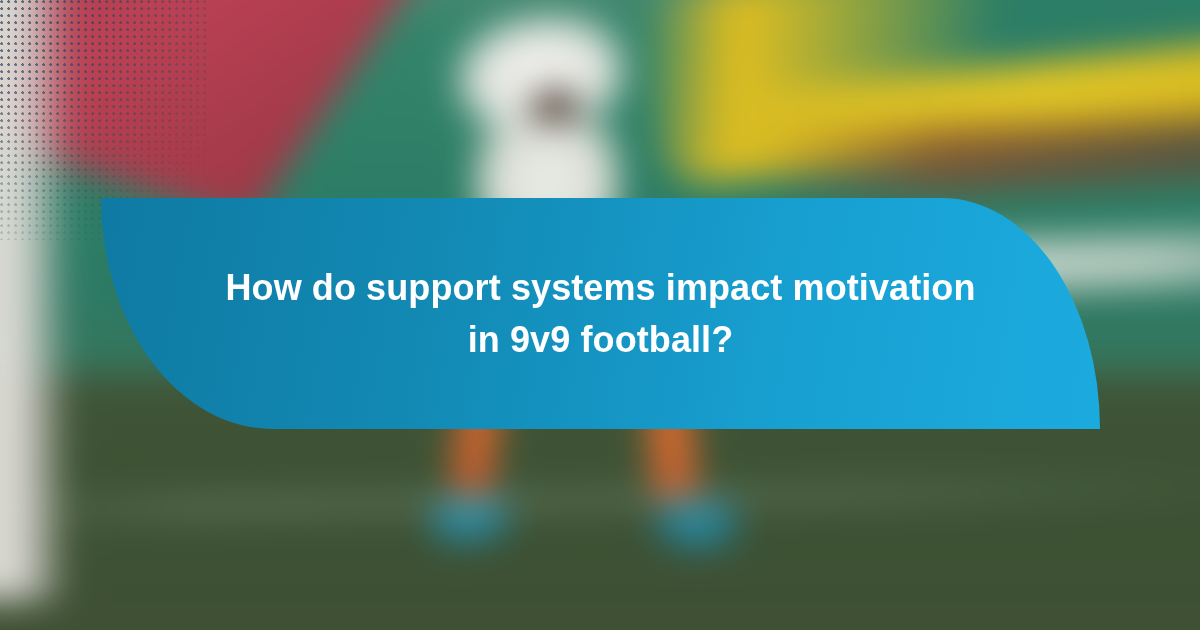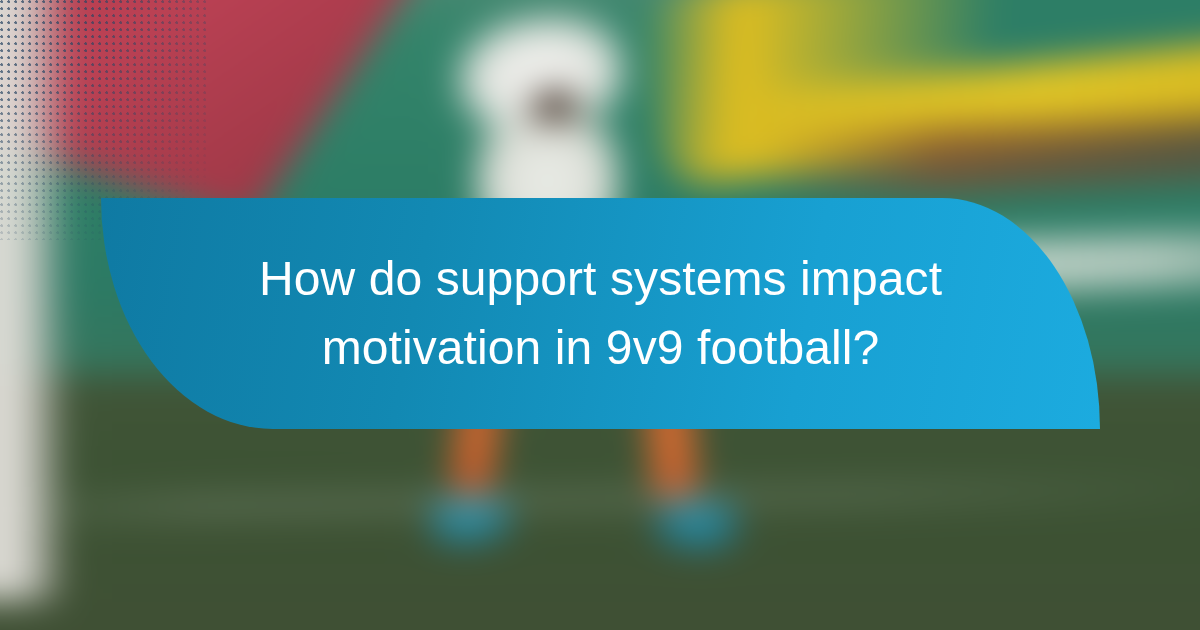--- a/index.html
+++ b/index.html
@@ -191,23 +191,23 @@
     height: 231px;
     background: linear-gradient(100deg, #0f7aa3 0%, #1289b3 32%, #18a0d2 70%, #1cabdf 100%);
     border-bottom-left-radius: 172px 231px;
     border-top-right-radius: 158px 231px;
     display: flex;
     align-items: center;
     justify-content: center;
   }
   .banner-title {
     color: #ffffff;
-    font-size: 48px;
+    font-size: 36px;
     line-height: 1.42;
-    font-weight: 400;
+    font-weight: 700;
     text-align: center;
     max-width: 760px;
     letter-spacing: .1px;
   }
 </style>
 </head>
 <body>
 
 <div id="stage">
 

